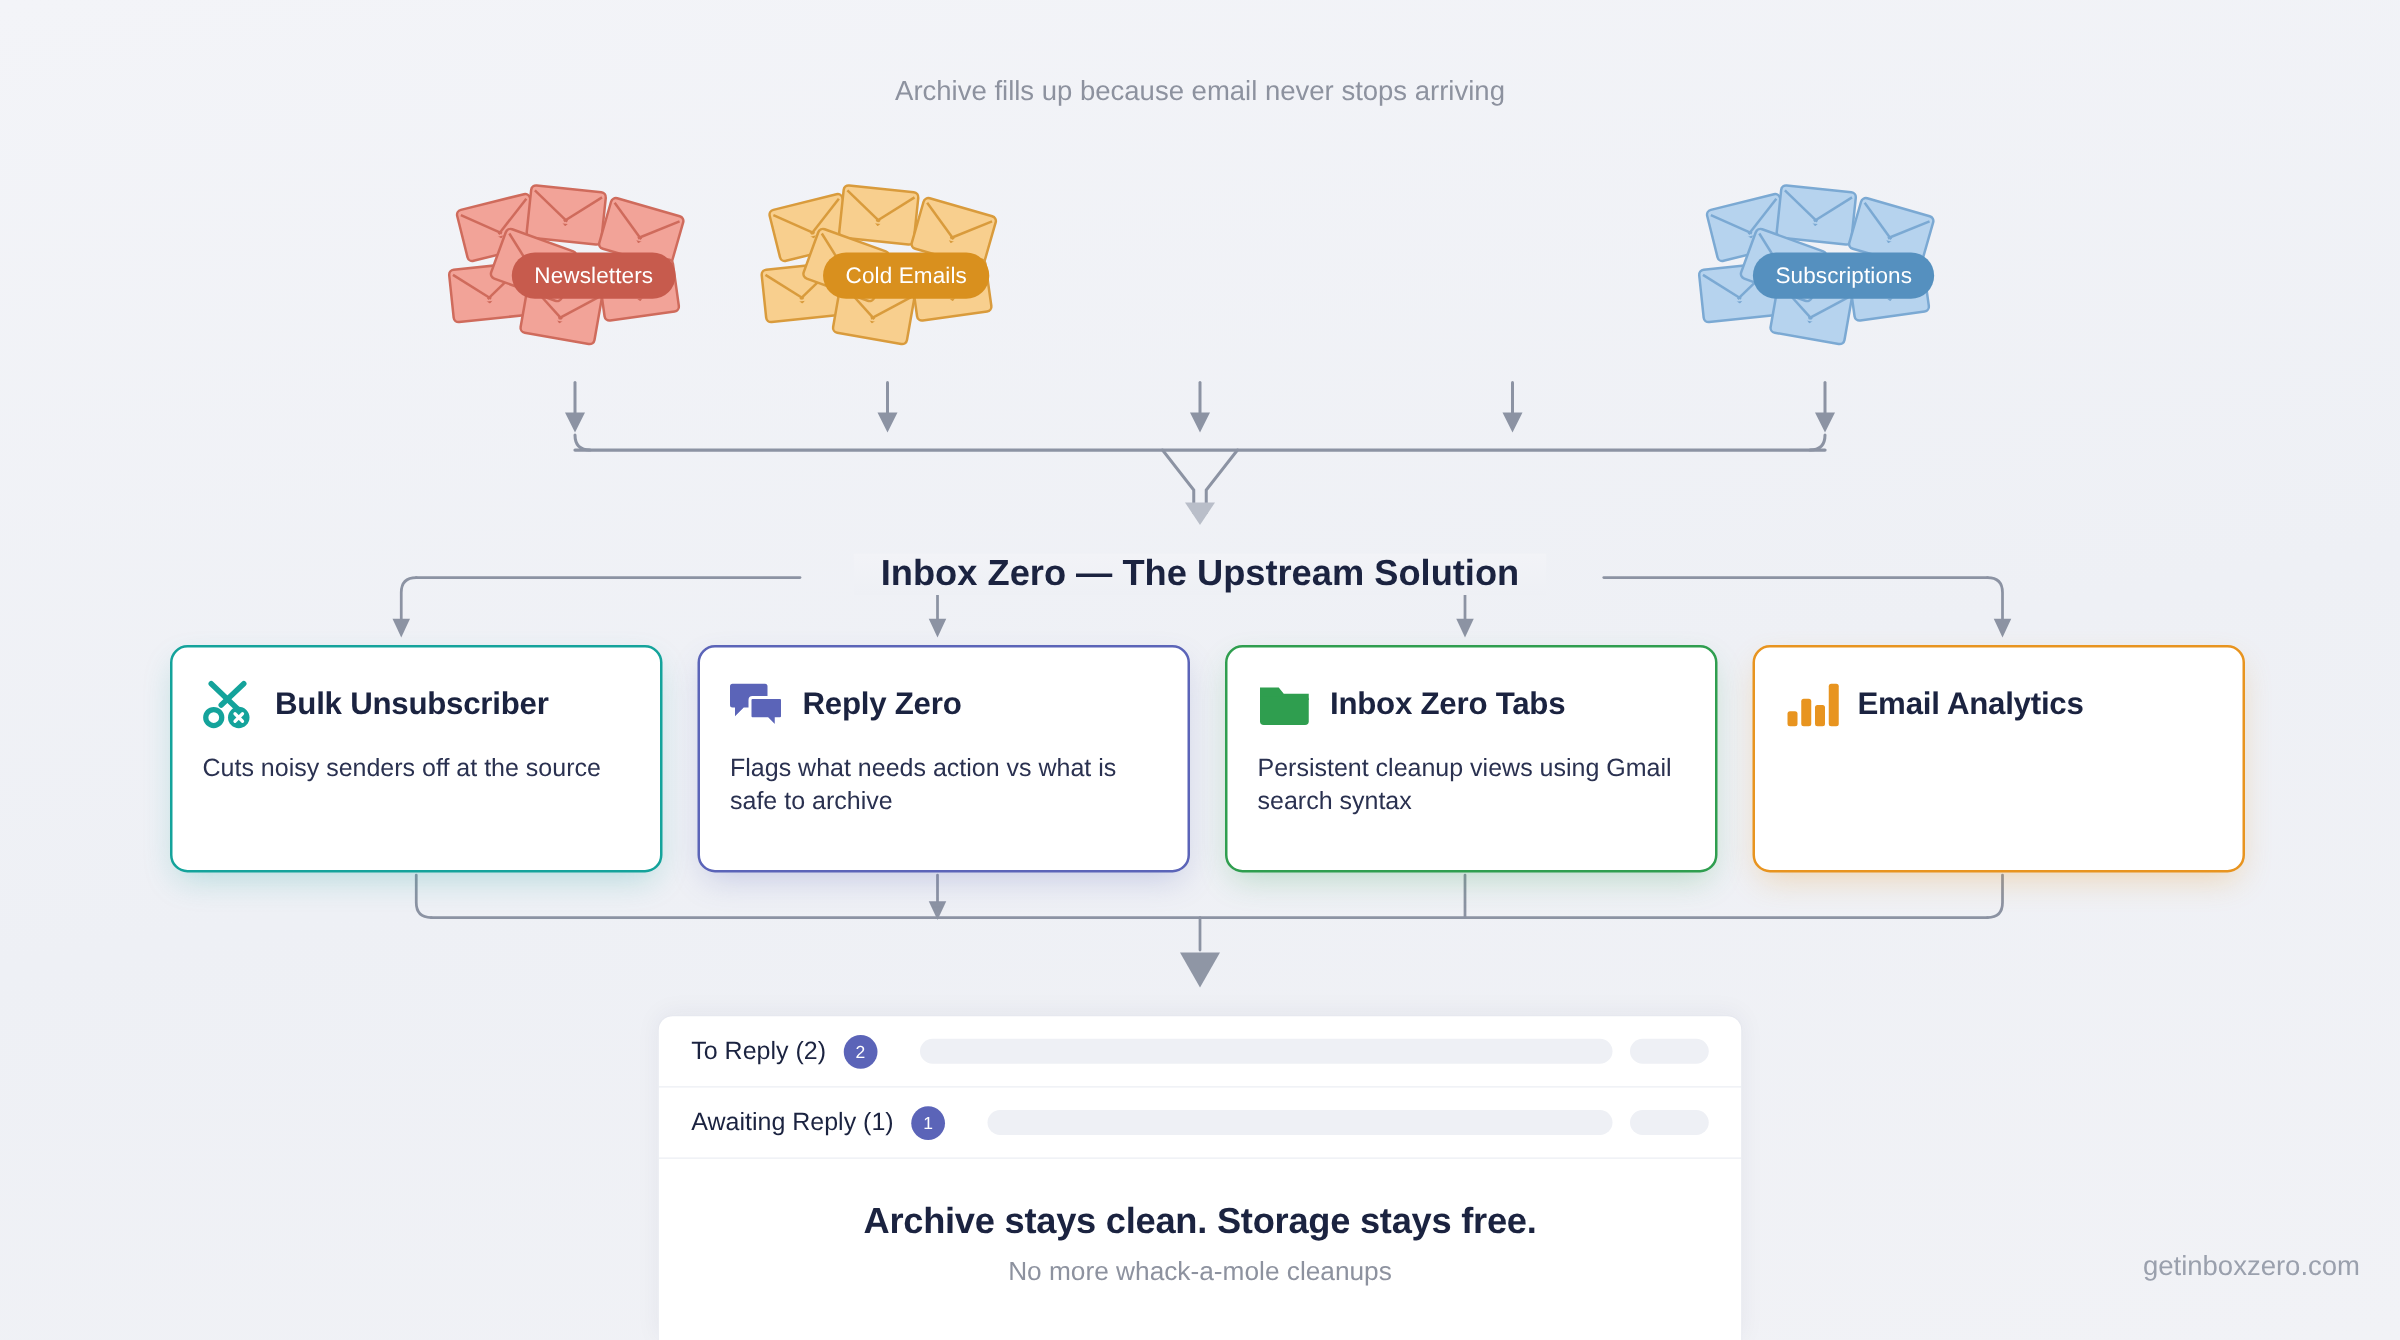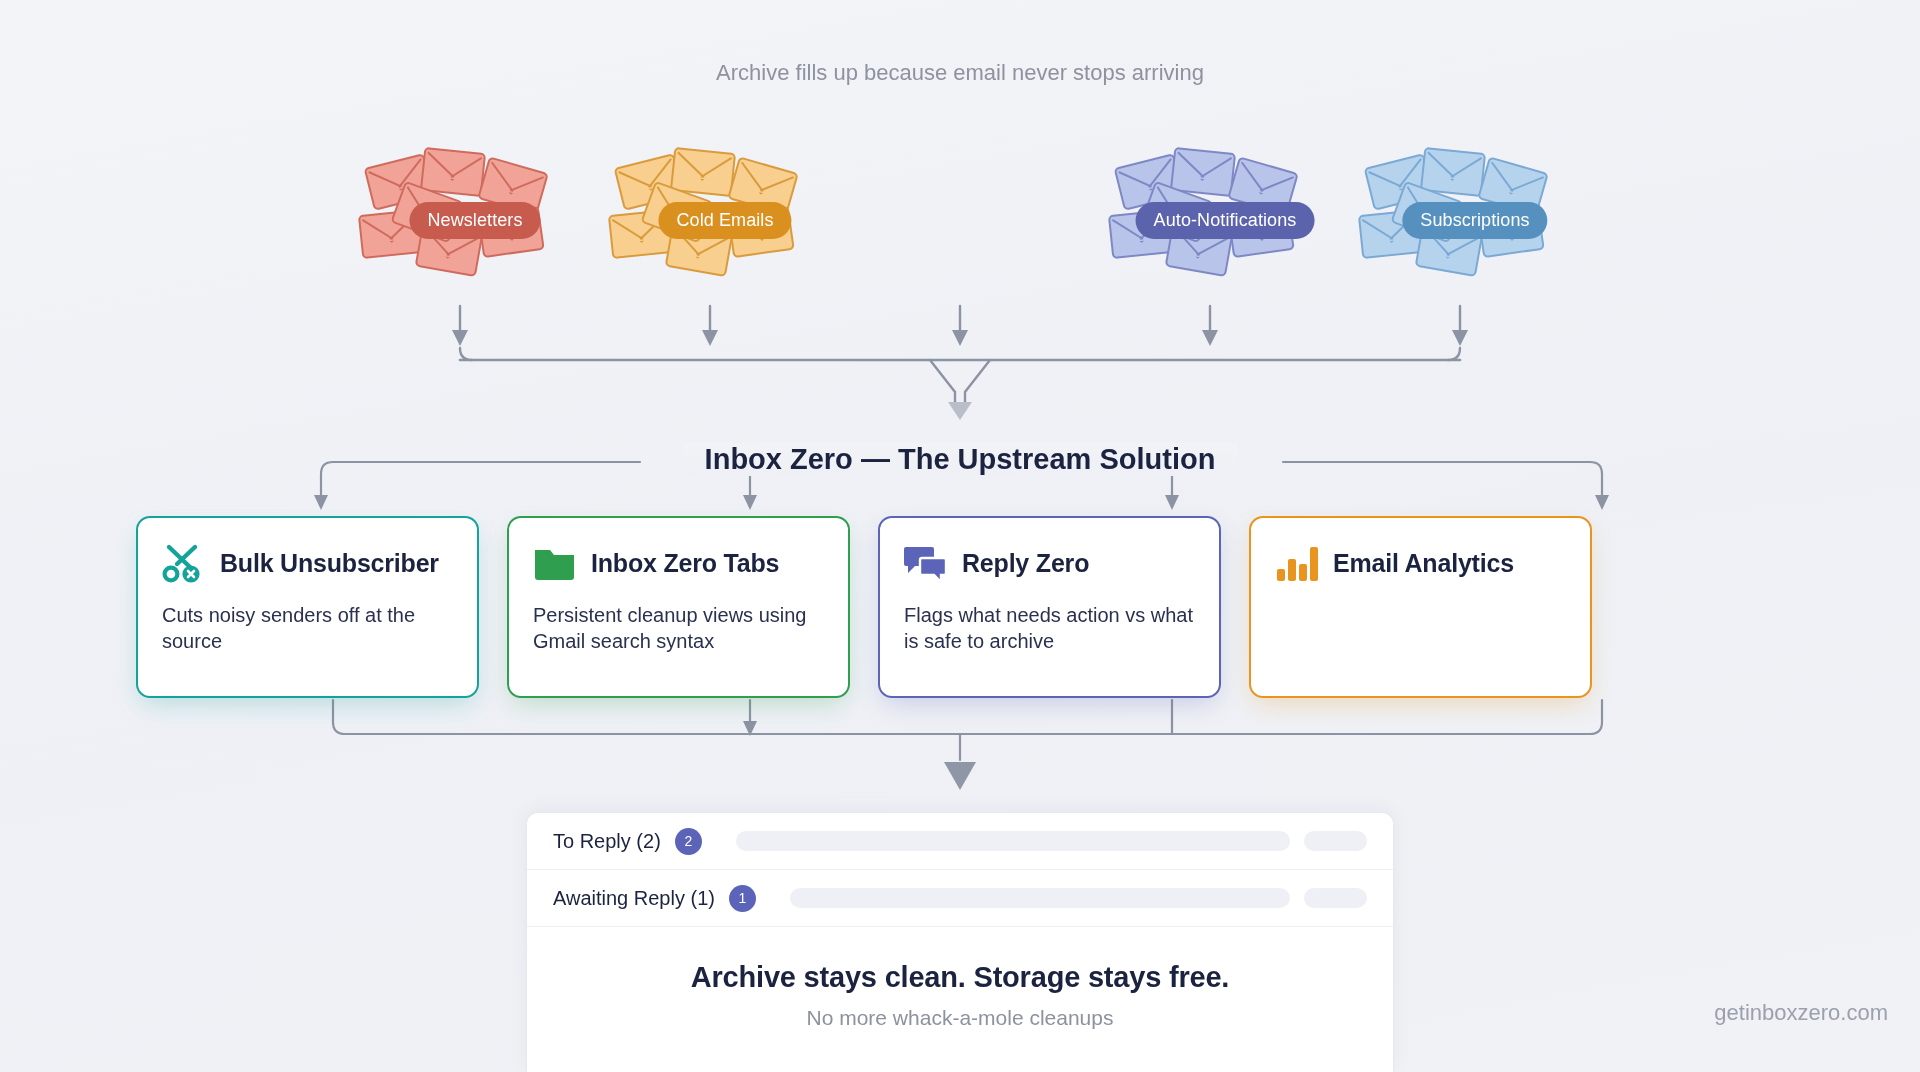--- a/index.html
+++ b/index.html
@@ -136,21 +136,21 @@
     color: #1b2340;
     position: relative;
     z-index: 3;
   }
 
   
   .cards {
     position: absolute;
     top: 516px;
     left: 136px;
-    width: 1456px;
+    width: 1660px;
     height: 182px;
     display: flex;
     gap: 28px;
   }
   .card {
     flex: 1;
     background: #ffffff;
     border-radius: 14px;
     border: 2px solid;
     padding: 22px 24px 20px;
@@ -303,44 +303,20 @@
         <div class="env" style="left: 58px; top: 78px; transform: rotate(10deg); background: rgb(248, 207, 142); border-color: rgb(217, 155, 60); color: rgb(217, 155, 60);">
           <i></i>
         </div>
         <div class="env" style="left: 120px; top: 60px; transform: rotate(-8deg); background: rgb(248, 207, 142); border-color: rgb(217, 155, 60); color: rgb(217, 155, 60);">
           <i></i>
         </div>
         <div class="env" style="left: 36px; top: 40px; transform: rotate(20deg); background: rgb(248, 207, 142); border-color: rgb(217, 155, 60); color: rgb(217, 155, 60);">
           <i></i>
         </div>
         <div class="pill" style="background: rgb(217, 144, 30);">Cold Emails</div>
-      </div>
-      <div class="cluster" style="left: 1110px;">
-        <div class="env" style="left: 8px; top: 10px; transform: rotate(-14deg); background: rgb(185, 196, 234); border-color: rgb(125, 136, 196); color: rgb(125, 136, 196);">
-          <i></i>
-        </div>
-        <div class="env" style="left: 62px; top: 0px; transform: rotate(6deg); background: rgb(185, 196, 234); border-color: rgb(125, 136, 196); color: rgb(125, 136, 196);">
-          <i></i>
-        </div>
-        <div class="env" style="left: 122px; top: 14px; transform: rotate(16deg); background: rgb(185, 196, 234); border-color: rgb(125, 136, 196); color: rgb(125, 136, 196);">
-          <i></i>
-        </div>
-        <div class="env" style="left: 0px; top: 62px; transform: rotate(-6deg); background: rgb(185, 196, 234); border-color: rgb(125, 136, 196); color: rgb(125, 136, 196);">
-          <i></i>
-        </div>
-        <div class="env" style="left: 58px; top: 78px; transform: rotate(10deg); background: rgb(185, 196, 234); border-color: rgb(125, 136, 196); color: rgb(125, 136, 196);">
-          <i></i>
-        </div>
-        <div class="env" style="left: 120px; top: 60px; transform: rotate(-8deg); background: rgb(185, 196, 234); border-color: rgb(125, 136, 196); color: rgb(125, 136, 196);">
-          <i></i>
-        </div>
-        <div class="env" style="left: 36px; top: 40px; transform: rotate(20deg); background: rgb(185, 196, 234); border-color: rgb(125, 136, 196); color: rgb(125, 136, 196);">
-          <i></i>
-        </div>
-        <div class="pill" style="background: rgb(91, 99, 173);">Auto-Notifications</div>
       </div>
       <div class="cluster" style="left: 1360px;">
         <div class="env" style="left: 8px; top: 10px; transform: rotate(-14deg); background: rgb(182, 211, 238); border-color: rgb(123, 169, 211); color: rgb(123, 169, 211);">
           <i></i>
         </div>
         <div class="env" style="left: 62px; top: 0px; transform: rotate(6deg); background: rgb(182, 211, 238); border-color: rgb(123, 169, 211); color: rgb(123, 169, 211);">
           <i></i>
         </div>
         <div class="env" style="left: 122px; top: 14px; transform: rotate(16deg); background: rgb(182, 211, 238); border-color: rgb(123, 169, 211); color: rgb(123, 169, 211);">
           <i></i>
@@ -435,39 +411,39 @@
               <circle cx="29" cy="32" r="8.6" fill="#14a39b"></circle>
               <g stroke="#fff" stroke-width="2.6" stroke-linecap="round">
                 <path d="M26 29 L32 35"></path>
                 <path d="M32 29 L26 35"></path>
               </g>
             </svg></div>
           <div class="card-title">Bulk Unsubscriber</div>
         </div>
         <div class="card-desc">Cuts noisy senders off at the source</div>
       </div>
+      <div class="card" style="border-color: rgb(91, 100, 184); box-shadow: rgba(91, 100, 184, 0.28) 0px 10px 26px -6px;">
+        <div class="card-head">
+          <div class="card-icon"><svg viewBox="0 0 44 42" width="44" height="42">
+              <path d="M2 5 h26 a2 2 0 0 1 2 2 v15 a2 2 0 0 1 -2 2 h-17 l-7 7 v-7 h-2 a2 2 0 0 1 -2 -2 v-15 a2 2 0 0 1 2 -2 z" fill="#5b64b8"></path>
+              <path d="M18 16 h22 a2 2 0 0 1 2 2 v13 a2 2 0 0 1 -2 2 h-3 v7 l-7 -7 h-12 a2 2 0 0 1 -2 -2 v-13 a2 2 0 0 1 2 -2 z" fill="#5b64b8" stroke="#fff" stroke-width="2.4"></path>
+            </svg></div>
+          <div class="card-title">Reply Zero</div>
+        </div>
+        <div class="card-desc">Flags what needs action vs what is safe to archive</div>
+      </div>
       <div class="card" style="border-color: rgb(47, 158, 79); box-shadow: rgba(47, 158, 79, 0.28) 0px 10px 26px -6px;">
         <div class="card-head">
           <div class="card-icon"><svg viewBox="0 0 44 42" width="44" height="42">
               <path d="M2 8 h15 l4 5 h20 v5 h-39 z" fill="#2f9e4f"></path>
               <rect x="2" y="15" width="39" height="23" rx="3" fill="#2f9e4f"></rect>
             </svg></div>
           <div class="card-title">Inbox Zero Tabs</div>
         </div>
         <div class="card-desc">Persistent cleanup views using Gmail search syntax</div>
-      </div>
-      <div class="card" style="border-color: rgb(91, 100, 184); box-shadow: rgba(91, 100, 184, 0.28) 0px 10px 26px -6px;">
-        <div class="card-head">
-          <div class="card-icon"><svg viewBox="0 0 44 42" width="44" height="42">
-              <path d="M2 5 h26 a2 2 0 0 1 2 2 v15 a2 2 0 0 1 -2 2 h-17 l-7 7 v-7 h-2 a2 2 0 0 1 -2 -2 v-15 a2 2 0 0 1 2 -2 z" fill="#5b64b8"></path>
-              <path d="M18 16 h22 a2 2 0 0 1 2 2 v13 a2 2 0 0 1 -2 2 h-3 v7 l-7 -7 h-12 a2 2 0 0 1 -2 -2 v-13 a2 2 0 0 1 2 -2 z" fill="#5b64b8" stroke="#fff" stroke-width="2.4"></path>
-            </svg></div>
-          <div class="card-title">Reply Zero</div>
-        </div>
-        <div class="card-desc">Flags what needs action vs what is safe to archive</div>
       </div>
       <div class="card" style="border-color: rgb(232, 148, 31); box-shadow: rgba(232, 148, 31, 0.3) 0px 10px 26px -6px;">
         <div class="card-head">
           <div class="card-icon"><svg viewBox="0 0 44 42" width="44" height="42">
               <rect x="2" y="27" width="8" height="12" rx="2" fill="#e8941f"></rect>
               <rect x="13" y="17" width="8" height="22" rx="2" fill="#e8941f"></rect>
               <rect x="24" y="22" width="8" height="17" rx="2" fill="#e8941f"></rect>
               <rect x="35" y="5" width="8" height="34" rx="2" fill="#e8941f"></rect>
             </svg></div>
           <div class="card-title">Email Analytics</div>

